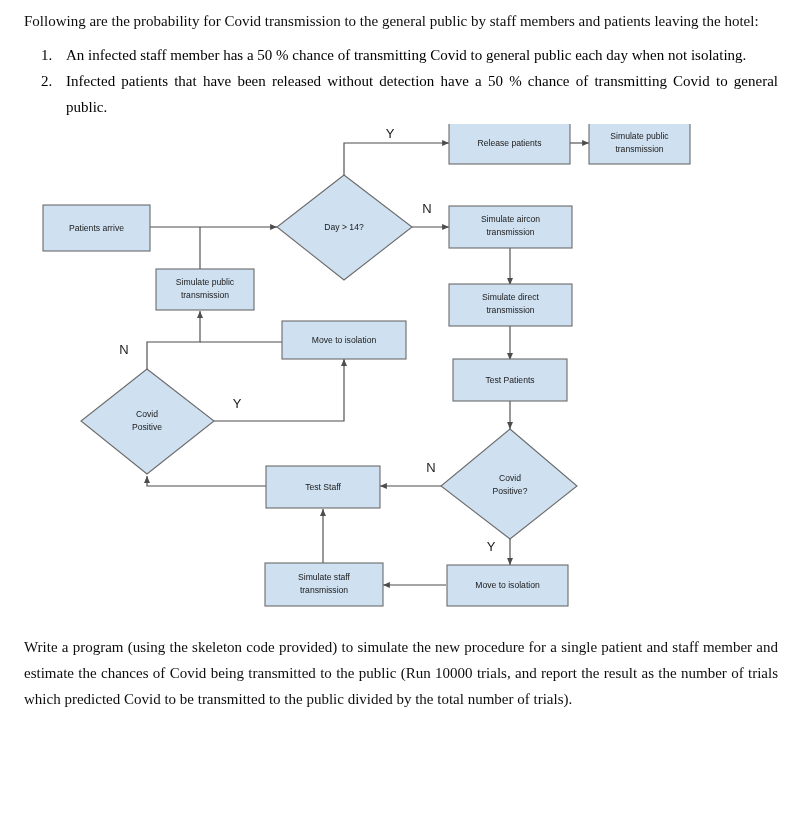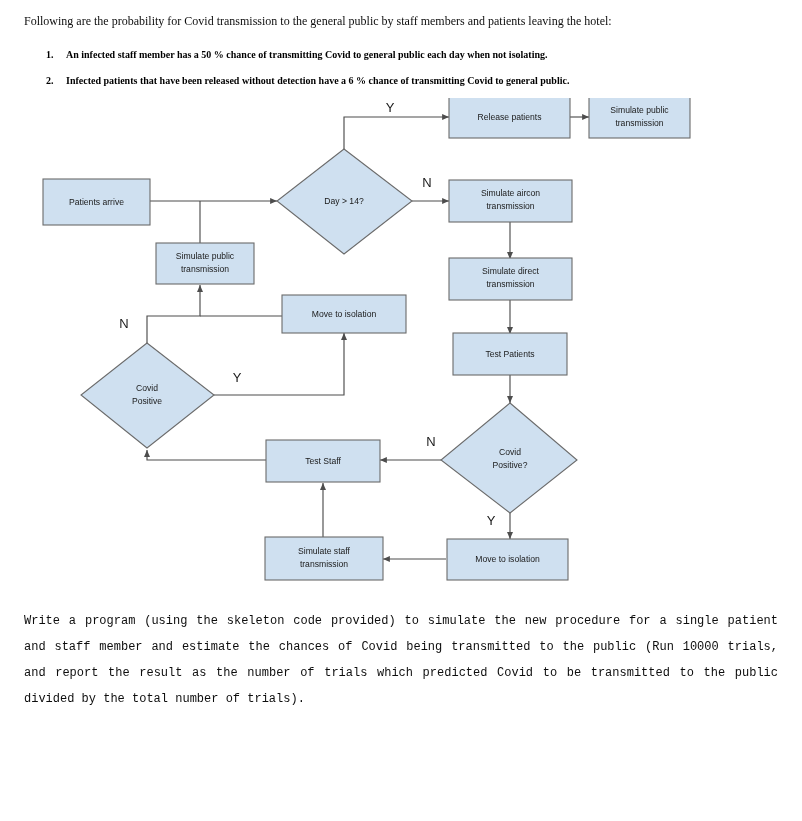--- a/index.html
+++ b/index.html
@@ -17,44 +17,43 @@
   }
   .page {
     width: 802px;
     height: 821px;
     position: relative;
     box-sizing: border-box;
     padding: 0 24px;
   }
   .para {
     font-family: "Liberation Serif", serif;
-    font-size: 12px;
+    font-size: 15px;
     line-height: 26px;
     text-align: justify;
     text-justify: inter-word;
     margin: 0;
     color: #0d0d0d;
   }
   .intro {
     padding-top: 8px;
   }
   ol.conditions {
     margin: 8px 0 0 0;
     padding-left: 32px;
     list-style-type: decimal;
   }
   ol.conditions li {
     font-family: "Liberation Serif", serif;
-    font-size: 10px;
+    font-size: 15px;
     line-height: 26px;
     text-align: justify;
     text-justify: inter-word;
     padding-left: 10px;
     margin-bottom: 0;
-    font-weight: bold;
   }
   ol.conditions li::marker {
     font-family: "Liberation Serif", serif;
   }
   .figure-lead {
     margin-top: 13px;
   }
   .flow-wrap {
     margin-top: 4px;
     width: 754px;
@@ -88,33 +87,32 @@
   }
   .edge-label {
     font-family: "Liberation Sans", sans-serif;
     font-size: 13px;
     fill: #1a1a1a;
     text-anchor: middle;
     dominant-baseline: middle;
   }
   .outro {
     margin-top: 10px;
-    font-family: Liberation Mono, monospace;
   }
 </style>
 </head>
 <body>
 
 <div class="page">
 
   <p class="para intro">Following are the probability for Covid transmission to the general public by staff members and patients leaving the hotel:</p>
 
   <ol class="conditions">
     <li>An infected staff member has a 50 % chance of transmitting Covid to general public each day when not isolating.</li>
-    <li>Infected patients that have been released without detection have a 6 % chance of transmitting Covid to general public.</li>
+    <li>Infected patients that have been released without detection have a 50 % chance of transmitting Covid to general public.</li>
   </ol>
 
 
   <div class="flow-wrap">
     <svg class="flow" width="754" height="500" viewBox="0 0 754 500" xmlns="http://www.w3.org/2000/svg">
       <defs>
         <marker id="arrow" markerWidth="7" markerHeight="7" refX="6" refY="2.6" orient="auto" markerUnits="strokeWidth">
           <path d="M0,0 L6,2.6 L0,5.2 z" fill="#4d4d4d"></path>
         </marker>
       </defs>

